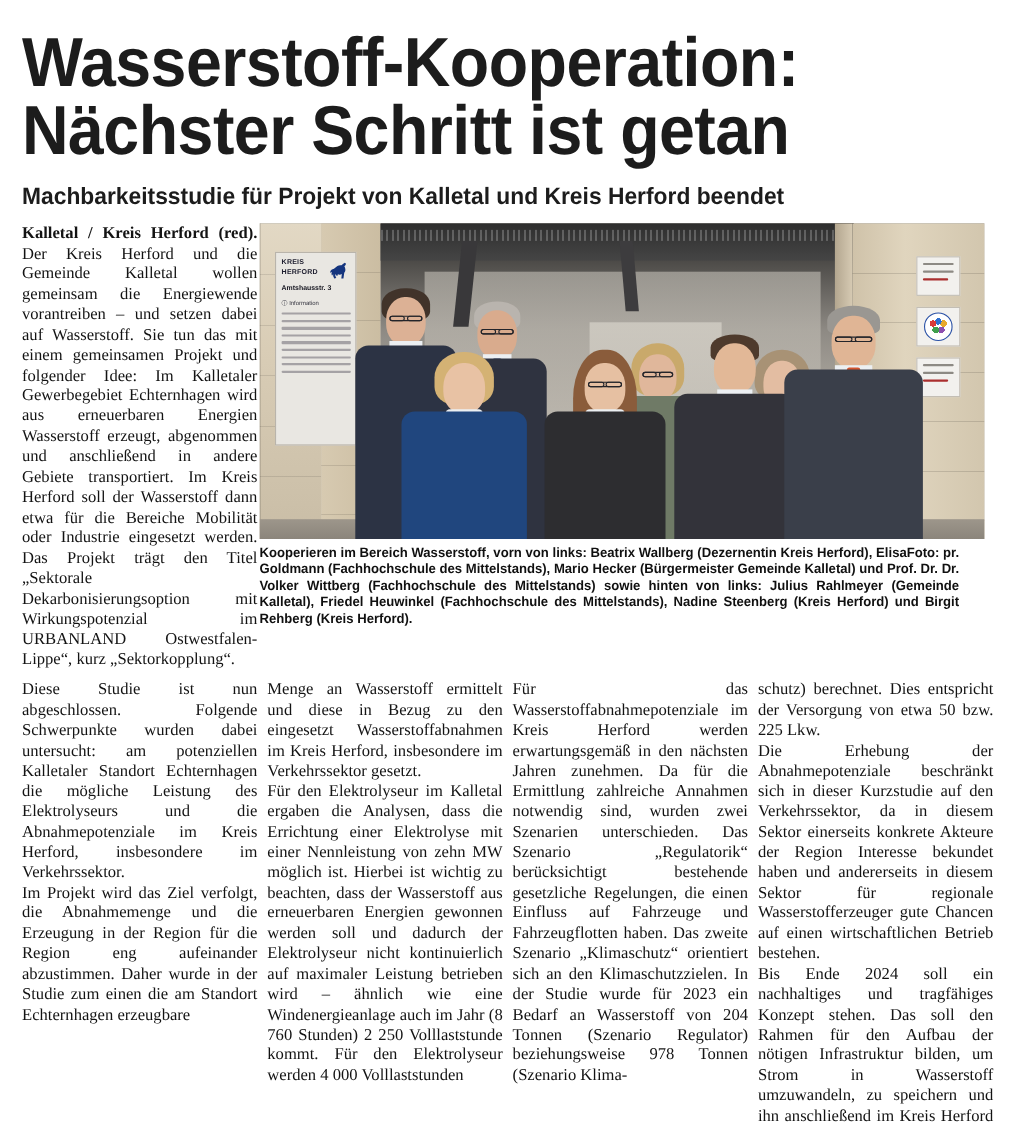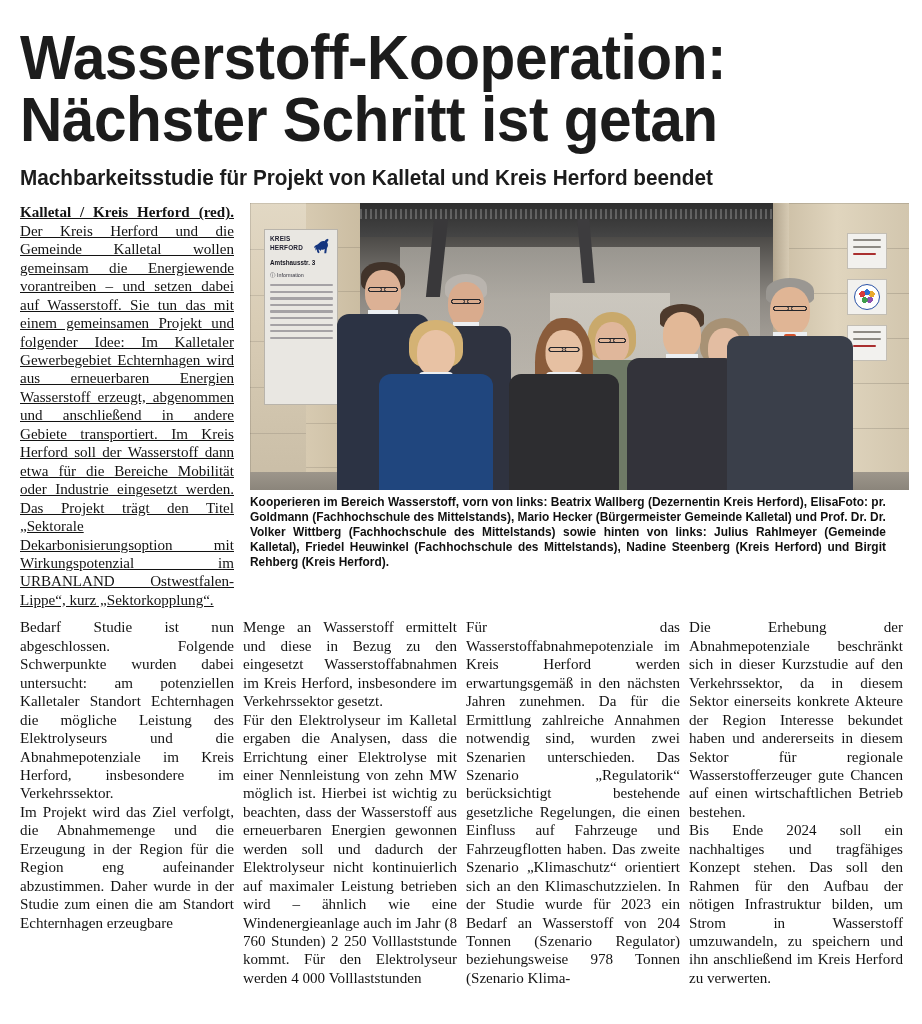--- a/index.html
+++ b/index.html
@@ -46,22 +46,21 @@
 
   
   .upper{
     display:flex;
     align-items:flex-start;
     margin-top:7px;
   }
   .col-lead{
     width:214px;
     flex:0 0 214px;
-    margin-right:16px;
-    text-decoration:underline;
+    margin-right:2px;
   }
   .media{
     flex:1 1 auto;
     width:659px;
   }
 
   
   .btext{
     font-family:"Liberation Serif", serif;
     font-size:15.1px;
@@ -319,29 +318,30 @@
 
       <div class="caption">
         <span class="foto">Foto: pr.</span><span>Kooperieren im Bereich Wasserstoff, vorn von links: Beatrix Wallberg (Dezernentin Kreis Herford), Elisa Goldmann (Fachhochschule des Mittelstands), Mario Hecker (Bürgermeister Gemeinde Kalletal) und Prof. Dr. Dr. Volker Wittberg (Fachhochschule des Mittelstands) sowie hinten von links: Julius Rahlmeyer (Gemeinde Kalletal), Friedel Heuwinkel (Fachhochschule des Mittelstands), Nadine Steenberg (Kreis Herford) und Birgit Rehberg (Kreis Herford).</span>
       </div>
 
     </div>
   </div>
 
   <div class="lower">
     <div class="col btext">
-        <p>Bedarf Studie ist nun abgeschlossen. Folgende Schwerpunkte wurden dabei untersucht: am potenziellen Kalletaler Standort Echternhagen die mögliche Leistung des Elektrolyseurs und die Abnahmepotenziale im Kreis Herford, insbesondere im Verkehrssektor.</p>
+        <p>Diese Studie ist nun abgeschlossen. Folgende Schwerpunkte wurden dabei untersucht: am potenziellen Kalletaler Standort Echternhagen die mögliche Leistung des Elektrolyseurs und die Abnahmepotenziale im Kreis Herford, insbesondere im Verkehrssektor.</p>
         <p>Im Projekt wird das Ziel verfolgt, die Abnahmemenge und die Erzeugung in der Region für die Region eng aufeinander abzustimmen. Daher wurde in der Studie zum einen die am Standort Echternhagen erzeugbare</p>
       </div>
     <div class="col btext">
       <p>Menge an Wasserstoff ermittelt und diese in Bezug zu den eingesetzt Wasserstoffabnahmen im Kreis Herford, insbesondere im Verkehrssektor gesetzt.</p>
       <p>Für den Elektrolyseur im Kalletal ergaben die Analysen, dass die Errichtung einer Elektrolyse mit einer Nennleistung von zehn MW möglich ist. Hierbei ist wichtig zu beachten, dass der Wasserstoff aus erneuerbaren Energien gewonnen werden soll und dadurch der Elektrolyseur nicht kontinuierlich auf maximaler Leistung betrieben wird – ähnlich wie eine Windenergieanlage auch im Jahr (8 760 Stunden) 2 250 Volllaststunde kommt. Für den Elektrolyseur werden 4 000 Volllaststunden</p>
     </div>
     <div class="col btext">
       <p>Für das Wasserstoffabnahmepotenziale im Kreis Herford werden erwartungsgemäß in den nächsten Jahren zunehmen. Da für die Ermittlung zahlreiche Annahmen notwendig sind, wurden zwei Szenarien unterschieden. Das Szenario „Regulatorik“ berücksichtigt bestehende gesetzliche Regelungen, die einen Einfluss auf Fahrzeuge und Fahrzeugflotten haben. Das zweite Szenario „Klimaschutz“ orientiert sich an den Klimaschutzzielen. In der Studie wurde für 2023 ein Bedarf an Wasserstoff von 204 Tonnen (Szenario Regulator) beziehungsweise 978 Tonnen (Szenario Klima-</p>
     </div>
     <div class="col btext">
+      <p>schutz) berechnet. Dies entspricht der Versorgung von etwa 50 bzw. 225 Lkw.</p>
       <p>Die Erhebung der Abnahmepotenziale beschränkt sich in dieser Kurzstudie auf den Verkehrssektor, da in diesem Sektor einerseits konkrete Akteure der Region Interesse bekundet haben und andererseits in diesem Sektor für regionale Wasserstofferzeuger gute Chancen auf einen wirtschaftlichen Betrieb bestehen.</p>
       <p>Bis Ende 2024 soll ein nachhaltiges und tragfähiges Konzept stehen. Das soll den Rahmen für den Aufbau der nötigen Infrastruktur bilden, um Strom in Wasserstoff umzuwandeln, zu speichern und ihn anschließend im Kreis Herford zu verwerten.</p>
     </div>
   </div>
 
 </div>
 
 </body></html>

